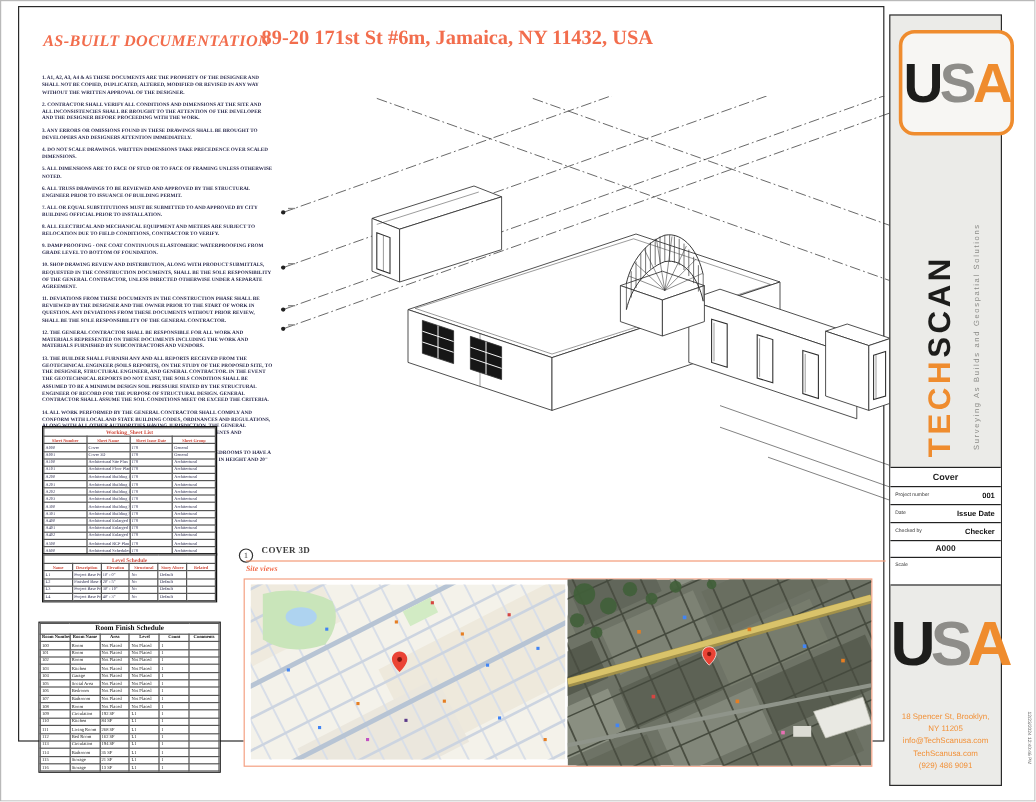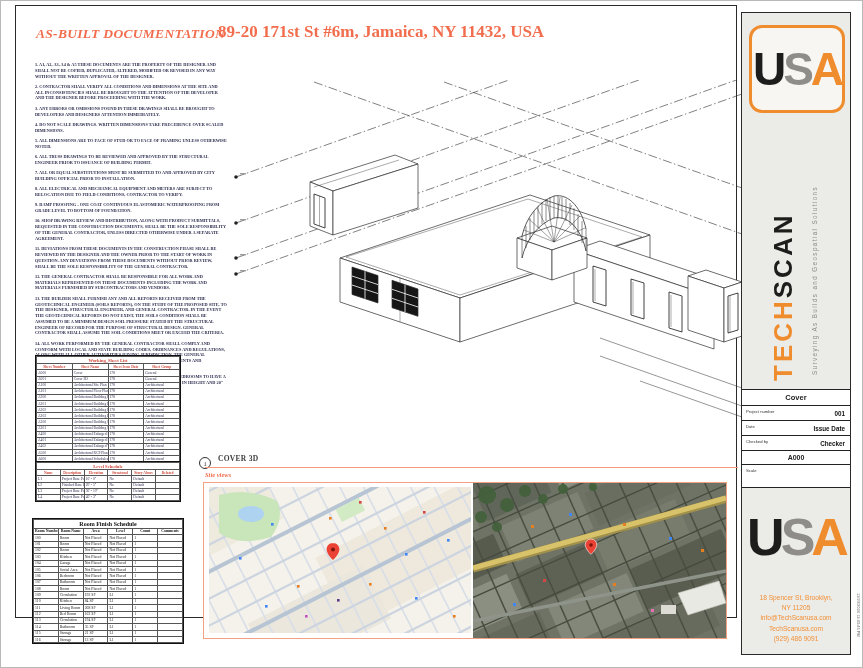--- a/index.html
+++ b/index.html
@@ -23,21 +23,21 @@
   .viewtag{position:absolute;left:183px;top:447px;width:540px;height:30px;}
   .vnum{position:absolute;left:0;top:4px;width:12px;height:12px;border:0.9px solid #333;border-radius:50%;font-size:6.5px;color:#333;text-align:center;line-height:12px;box-sizing:border-box;background:#fff;}
   .vtitle{position:absolute;left:19px;top:1px;font-size:7.5px;font-weight:bold;color:#3c3c3c;letter-spacing:.3px;}
   .vline{position:absolute;left:6px;top:14px;width:533px;height:1px;background:#f49a78;}
   .siteviews{position:absolute;left:189px;top:465px;font-size:6.5px;font-style:italic;color:#f26d4d;font-weight:bold;}
   .mapsbox{position:absolute;left:187px;top:476px;width:524px;height:157px;border:1px solid #f4a183;box-sizing:border-box;background:#fff;}
   .streetmap{position:absolute;left:5px;top:4px;}
   .satmap{position:absolute;right:0px;top:0px;}
   .iso{position:absolute;left:206px;top:74px;}
   
-  .tb{position:absolute;left:740px;top:11px;width:110px;height:643px;border:1.2px solid #2a2a2a;background:#ebebe8;box-sizing:border-box;}
+  .tb{position:absolute;left:740px;top:11px;width:94px;height:643px;border:1.2px solid #2a2a2a;background:#ebebe8;box-sizing:border-box;}
   .logo-box{position:absolute;left:7px;top:12px;width:96px;height:88px;border:3px solid #ef8c2e;border-radius:13px;background:#f7f6f3;display:flex;align-items:center;justify-content:center;box-sizing:border-box;}
   .usa{font-weight:bold;letter-spacing:-3px;line-height:1;}
   .usa .u{color:#1d1d1b;}
   .usa .s{color:#8e8d89;}
   .usa .a{color:#ef8c2e;}
   .logo-box .usa{font-size:46px;}
   .brand-tech{position:absolute;left:26px;top:106px;height:262px;writing-mode:vertical-rl;transform:rotate(180deg);font-size:26px;font-weight:800;letter-spacing:3px;white-space:nowrap;}
   .brand-tech .t1{color:#ef8c2e;}
   .brand-tech .t2{color:#1d1d1b;}
   .brand-tag{position:absolute;left:69px;top:112px;height:250px;writing-mode:vertical-rl;transform:rotate(180deg);font-size:6.3px;letter-spacing:1.4px;color:#8b8b87;white-space:nowrap;}

